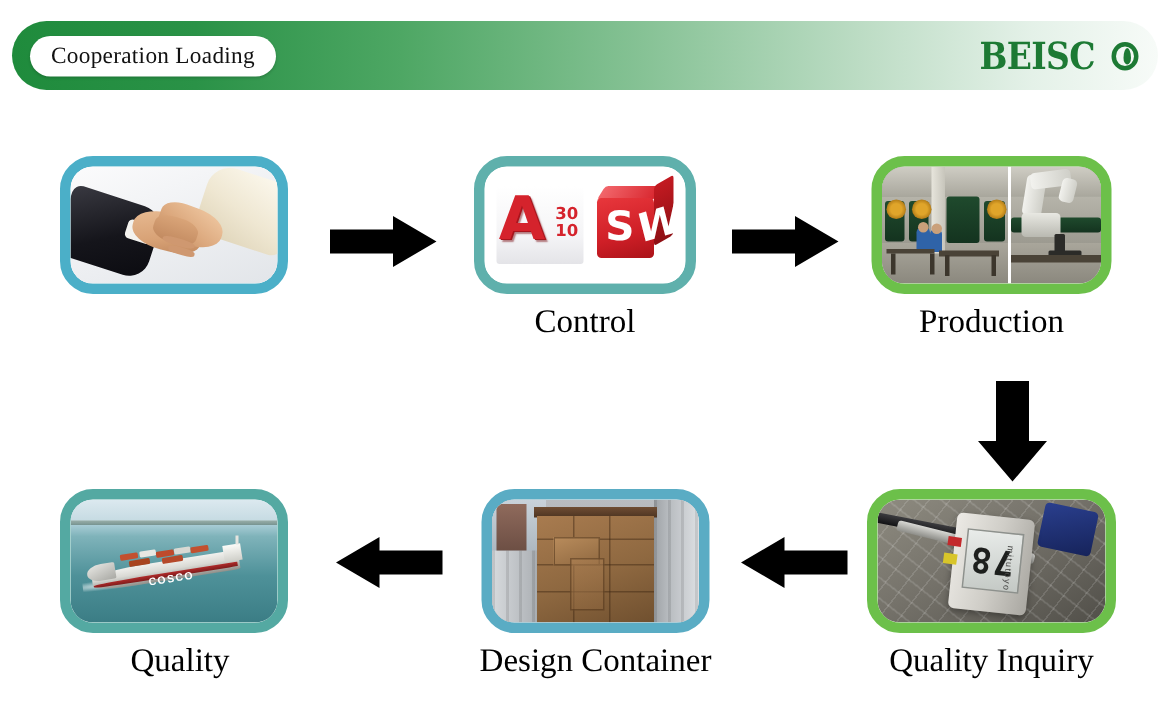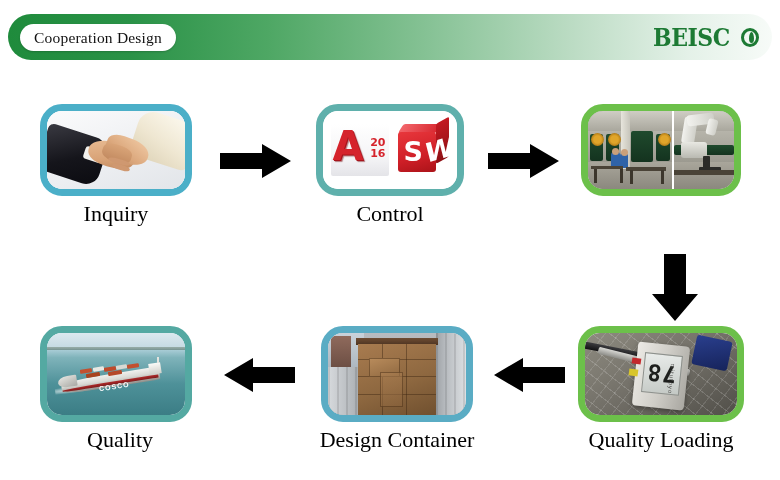--- a/index.html
+++ b/index.html
@@ -335,21 +335,21 @@
     color:#ffffff; transform: rotate(-9deg); letter-spacing:1px; }
 </style>
 </head>
 <body>
 
 <div id="page">
 
   <div id="header-bar"></div>
 
   <div id="header-pill">
-    <span class="pill-text">Cooperation Design</span>
+    <span class="pill-text">Cooperation Loading</span>
   </div>
 
   <div id="logo">
     <span class="logo-text">BEISC</span>
     <span class="logo-o">
       <span class="ring"></span>
       <span class="leaf"></span>
     </span>
   </div>
 
@@ -362,38 +362,37 @@
           <div class="sleeve-r"></div>
           <div class="cuff-l"></div>
           <div class="hand-l"></div>
           <div class="hand-r"></div>
           <div class="grip"></div>
           <div class="finger" style="left:44%; top:62%; width:16%; height:7%; transform:rotate(16deg);"></div>
           <div class="finger" style="left:47%; top:69%; width:13%; height:6%; transform:rotate(16deg);"></div>
         </div>
       </div>
     </div>
-    <div class="caption">Inquiry</div>
   </div>
 
   <div class="arrow" style="left:220px; top:142px;">
     <svg width="72" height="38" viewBox="0 0 72 38">
       <polygon points="0,11 42,11 42,2 71,19 42,36 42,27 0,27" fill="#000000"></polygon>
     </svg>
   </div>
 
   <div class="step" style="left:316px; top:104px; width:148px;">
     <div class="thumb" style="width:148px; height:92px; border-color:#5fb0ac;">
       <div class="inner">
         <div class="art-design">
           <div class="cad-card">
             <span class="letterA">A</span>
             <span class="year">
-              <span>20</span><br>
-              <span>16</span>
+              <span>30</span><br>
+              <span>10</span>
             </span>
           </div>
           <div class="sw-cube">
             <div class="face-top"></div>
             <div class="face-side"></div>
             <div class="face-front"></div>
             <span class="sw-s">S</span>
             <span class="sw-w">W</span>
           </div>
         </div>
@@ -444,20 +443,21 @@
             <div class="robot-arm" style="left:22%; top:4%; width:44%; height:11px; transform:rotate(-7deg);"></div>
             <div class="robot-arm" style="left:56%; top:10%; width:10px; height:20%; transform:rotate(14deg);"></div>
             <div class="robot-base" style="left:12%; top:40%; width:26px; height:16px;"></div>
             <div class="p-part" style="left:48%; top:58%; width:7px; height:18%;"></div>
             <div class="p-part" style="left:42%; top:72%; width:22px; height:5px;"></div>
             <div class="p-bench" style="left:0; top:76%; width:100%; height:6%;"></div>
           </div>
         </div>
       </div>
     </div>
+    <div class="caption">Production</div>
   </div>
 
   <div class="arrow" style="left:646px; top:254px;">
     <svg width="58" height="68" viewBox="0 0 58 68">
       <polygon points="18,0 40,0 40,40 52,40 29,67 6,40 18,40" fill="#000000"></polygon>
     </svg>
   </div>
 
   <div class="step" style="left:578px; top:326px; width:166px;">
     <div class="thumb" style="width:166px; height:96px; border-color:#6cc04a;">
@@ -469,21 +469,21 @@
           <div class="qc-jaw-b"></div>
           <div class="qc-body"></div>
           <div class="qc-btn-red"></div>
           <div class="qc-btn-yel"></div>
           <div class="qc-lcd"></div>
           <div class="qc-digits">78</div>
           <div class="qc-brand">mitutoyo</div>
         </div>
       </div>
     </div>
-    <div class="caption">Quality Loading</div>
+    <div class="caption">Quality Inquiry</div>
   </div>
 
   <div class="arrow" style="left:494px; top:356px;">
     <svg width="72" height="38" viewBox="0 0 72 38">
       <polygon points="71,11 29,11 29,2 0,19 29,36 29,27 71,27" fill="#000000"></polygon>
     </svg>
   </div>
 
   <div class="step" style="left:314px; top:326px; width:166px;">
     <div class="thumb" style="width:152px; height:96px; border-color:#5aacc4; margin:0 auto;">

